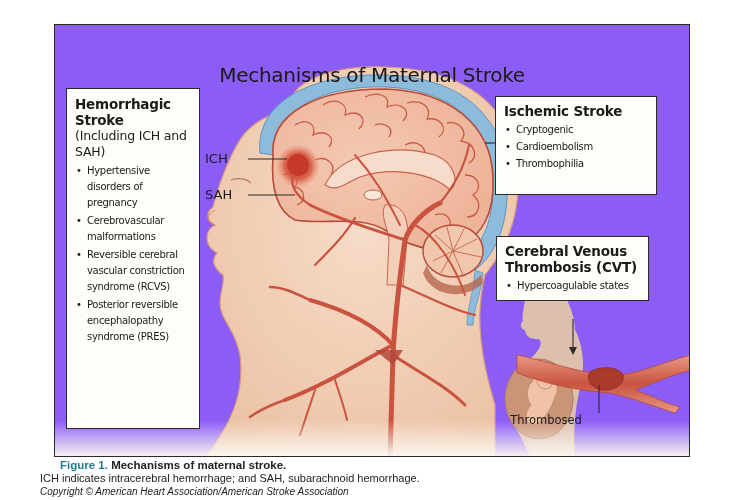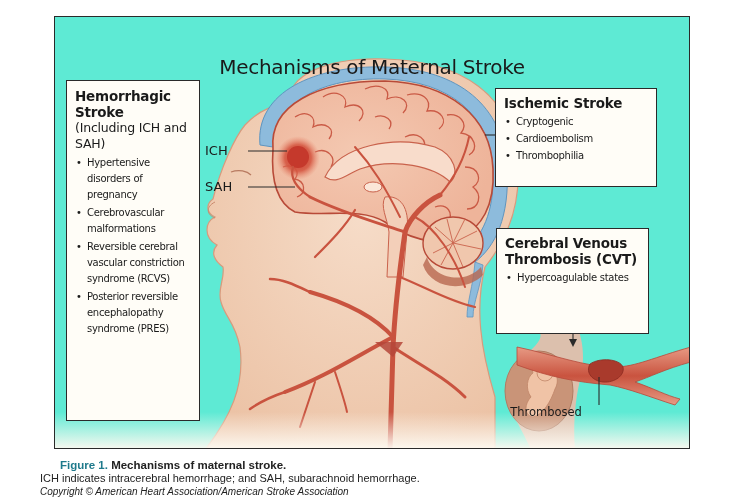--- a/index.html
+++ b/index.html
@@ -1,33 +1,33 @@
 <!DOCTYPE html>
 <html><head>
 <meta charset="utf-8">
 <style>
   html, body { margin:0; padding:0; background:#ffffff; }
   body { width:750px; height:500px; position:relative; overflow:hidden;
          font-family:"Liberation Sans", sans-serif; }
-  .frame { position:absolute; left:54px; top:16px; width:636px; height:433px;
-           border:1.5px solid #2a2a2a; background:#5eead4; box-sizing:border-box; overflow:hidden; }
+  .frame { position:absolute; left:54px; top:24px; width:636px; height:433px;
+           border:1.5px solid #2a2a2a; background:#8b5cf6; box-sizing:border-box; overflow:hidden; }
   .title { position:absolute; left:0; width:100%; top:38px; text-align:center;
            font-family:"DejaVu Sans", sans-serif; font-size:20px; color:#1a1a1a; letter-spacing:-0.3px; }
   .illus { position:absolute; left:0; top:0; width:636px; height:433px; }
   .box { position:absolute; background:#fffdf7; border:1.3px solid #2a2a2a; box-sizing:border-box;
          color:#1a1a1a; font-family:"DejaVu Sans", sans-serif; }
   .box h3 { margin:0; font-size:13.5px; font-weight:bold; line-height:16px; letter-spacing:-0.2px; }
   .box .sub { font-size:12.5px; line-height:16px; letter-spacing:-0.2px; }
   .box ul { margin:3px 0 0 0; padding:0; list-style:none; }
   .box li { position:relative; padding-left:12px; font-size:10px; line-height:16px; letter-spacing:-0.3px; margin-bottom:2px; }
   .box li::before { content:"•"; position:absolute; left:1px; top:0; }
   #hem { left:11px; top:63px; width:134px; height:341px; padding:7px 8px; border-top:1.3px solid #2a2a2a; }
   #isc { left:440px; top:71px; width:162px; height:99px; padding:6px 8px; }
   #isc li { margin-bottom:1px; }
-  #cvt { left:441px; top:211px; width:153px; height:106px; padding:6px 8px; }
+  #cvt { left:441px; top:211px; width:153px; height:65px; padding:6px 8px; }
   .lbl { position:absolute; font-family:"DejaVu Sans", sans-serif; font-size:13px; color:#1a1a1a; }
   .vein-lbl { position:absolute; left:436px; top:388px; width:110px; text-align:center;
               font-family:"DejaVu Sans", sans-serif; font-size:11.5px; line-height:14px; color:#1a1a1a; }
   .caption { position:absolute; left:40px; top:458px; font-family:"Liberation Sans", sans-serif; color:#222; }
   .cap1 { font-size:11.5px; font-weight:bold; line-height:14px; }
   .cap1 .fig { color:#1f7a8c;padding-left:20px; }
   .cap2 { font-size:11px; line-height:13px; }
   .cap3 { font-size:10px; line-height:13px; font-style:italic; }
 </style>
 </head>

